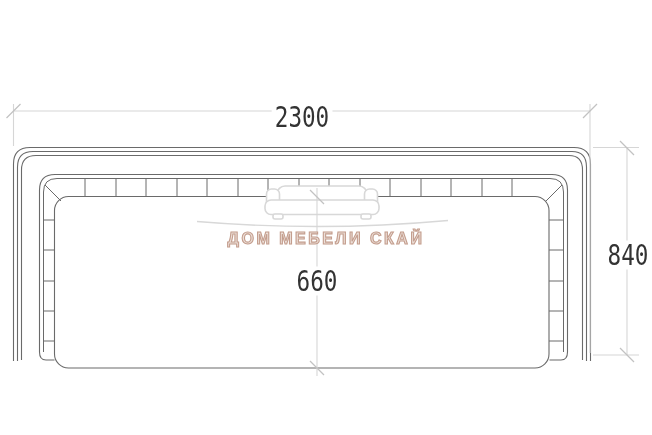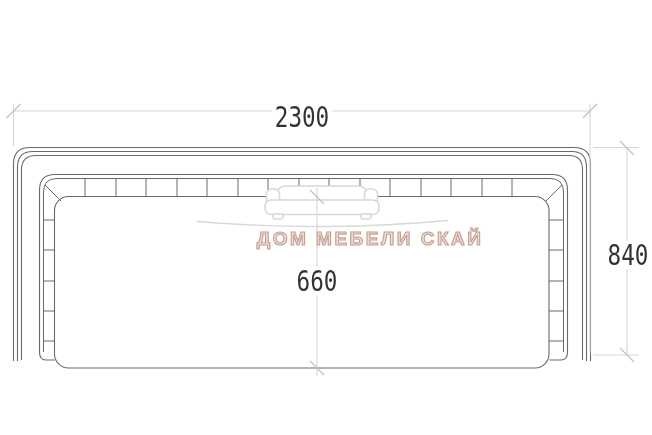--- a/index.html
+++ b/index.html
@@ -28,25 +28,24 @@
     padding:0 4px;
     line-height:1;
     transform:translate(-50%,-50%) scaleX(0.78);
     white-space:nowrap;
   }
   .wm-text{
     position:absolute;
     left:326px;top:239px;
     transform:translate(-50%,-50%);
     font-weight:bold;
-    font-size:19px;
+    font-size:16px;
     letter-spacing:2.5px;
     white-space:nowrap;
     color:var(--watermark-text-fill,#ecdfd8);
-    margin-left:44px;
     -webkit-text-stroke:1.1px var(--watermark-text-stroke,#c49e8e);
   }
 </style>
 </head>
 <body>
 
 <div class="canvas">
 
   <svg width="652" height="435" viewBox="0 0 652 435">
 

